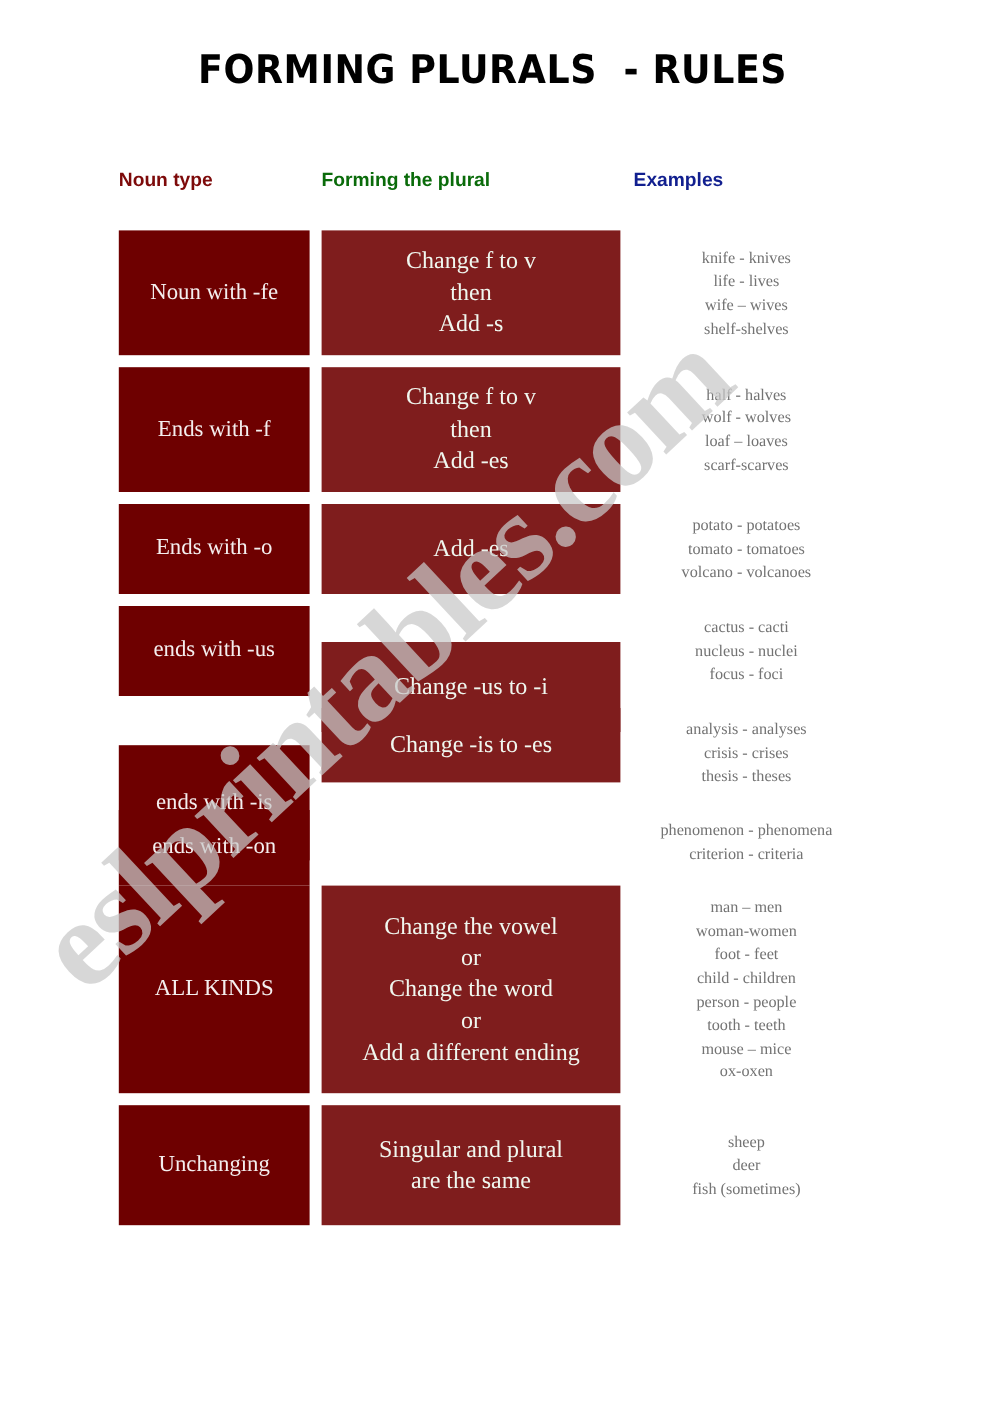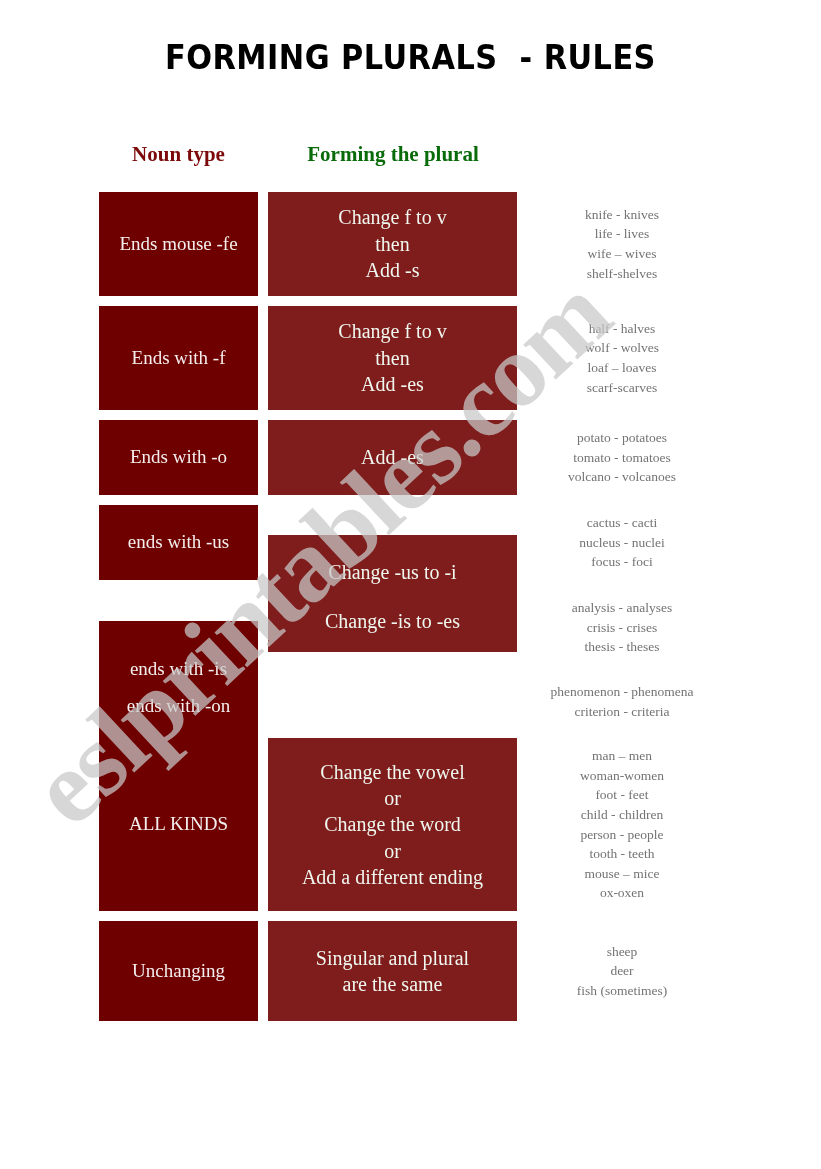--- a/index.html
+++ b/index.html
@@ -67,24 +67,24 @@
   .headers {
     position: absolute;
     left: 99px;
     top: 142px;
     width: 622px;
     height: 30px;
   }
   .col-header {
     position: absolute;
     top: 0;
-    font-family: Liberation Serif, serif;
+    font-family: Liberation Sans, sans-serif;
     font-weight: bold;
-    font-size: 21px;
-    text-align: center;
+    font-size: 16px;
+    text-align: left;
     white-space: nowrap;
   }
   .col-header.h-noun     { left: 0;    width: 159px; color: #7d0a0a; }
   .col-header.h-forming  { left: 169px; width: 250px; color: #0a6b0a; }
   .col-header.h-examples { left: 429px; width: 193px; color: #111f8f; }
 
   .table {
     position: absolute;
     left: 99px;
     top: 192px;
@@ -142,25 +142,26 @@
 </head>
 <body>
 
 <div class="sheet">
 
   <div class="page-title">FORMING PLURALS  - RULES</div>
 
   <div class="headers">
     <div class="col-header h-noun">Noun type</div>
     <div class="col-header h-forming">Forming the plural</div>
+    <div class="col-header h-examples">Examples</div>
   </div>
 
   <div class="table" id="rules-table">
       <div class="row" style="height: 104px;">
-        <div class="cell cell-type" style="height: 104px;">Ends mouse -fe</div>
+        <div class="cell cell-type" style="height: 104px;">Noun with -fe</div>
         <div class="cell cell-rule" style="height: 104px;">
           <div style="white-space: pre-line;">Change f to v
 then
 Add -s</div>
         </div>
         <div class="cell cell-examples" style="height: 104px;">
           <div class="ex-list">
             <div>knife - knives</div>
             <div>life - lives</div>
             <div>wife – wives</div>

